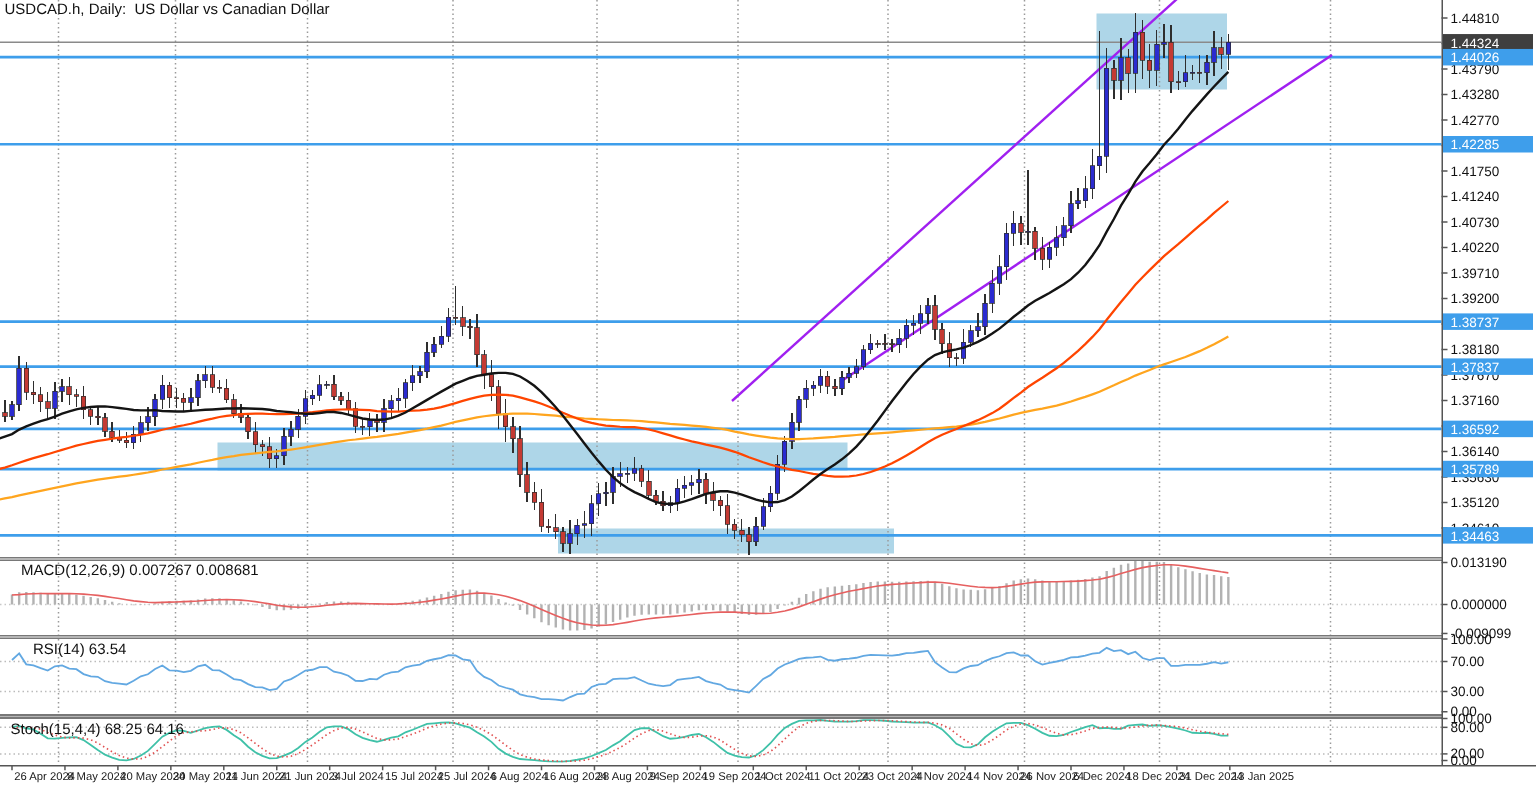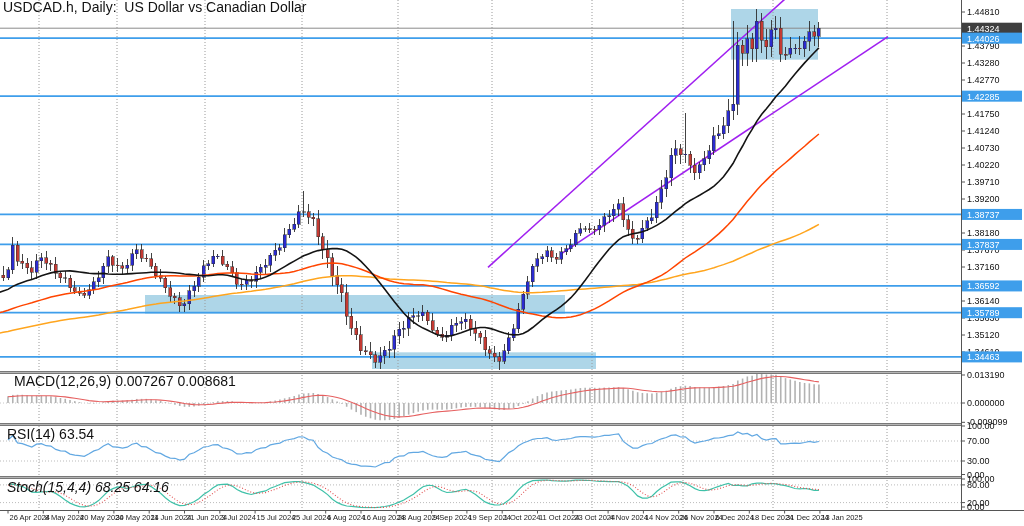--- a/index.html
+++ b/index.html
@@ -1,23 +1,23 @@
 <!DOCTYPE html>
 <html><head>
 <meta charset="utf-8">
 <style>
   html,body{margin:0;padding:0;background:#fff;}
   #app{position:relative;width:1024px;height:526px;background:#fff;overflow:hidden;
        font-family:"Liberation Sans",sans-serif;}
   svg{position:absolute;left:0;top:0;}
-  .overlay-label{position:absolute;font-size:14px;color:#111;white-space:pre;line-height:10px;}
+  .overlay-label{position:absolute;font-size:10px;color:#111;white-space:pre;line-height:10px;}
   #title-label{left:3px;top:2px;}
   #macd-label{left:7px;top:376px;padding-left:7px;}
-  #rsi-label{left:7px;top:429px;}
-  #stoch-label{left:7px;top:482px;font-style:italic;}
+  #rsi-label{left:22px;top:429px;}
+  #stoch-label{left:7px;top:482px;}
 </style>
 </head>
 <body>
 
 <div id="app">
   <svg id="chart-svg" width="1024" height="526" viewBox="0 0 1024 526">
       <defs>
         <clipPath id="clipMain">
           <rect x="0" y="0" width="961" height="371"></rect>
         </clipPath>

